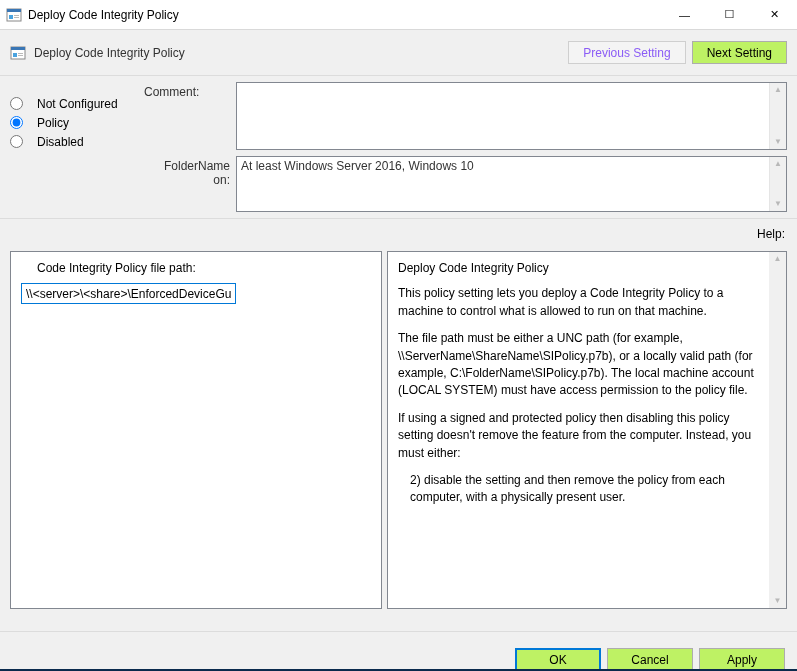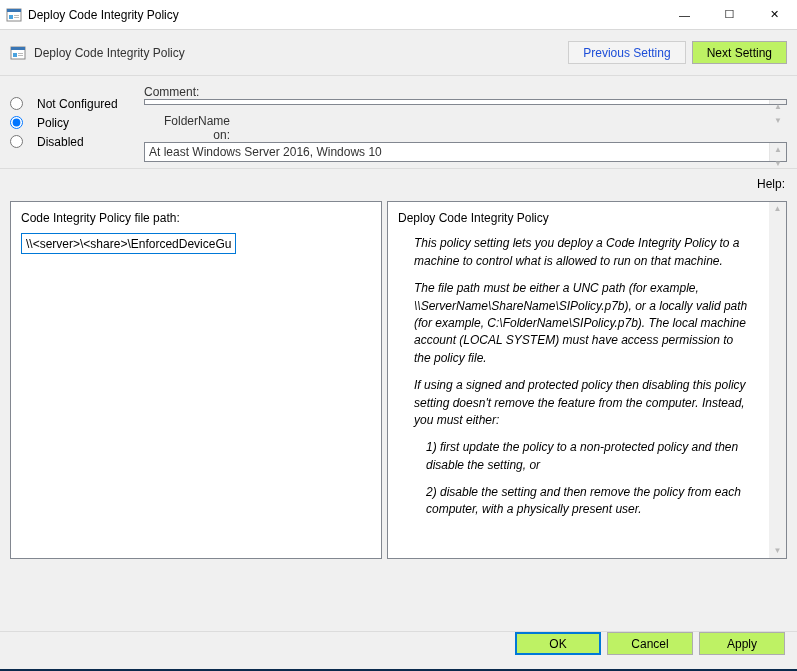--- a/index.html
+++ b/index.html
@@ -28,34 +28,34 @@
     display: flex; align-items: center; padding: 0 10px;
   }
   .header .app-icon { width: 16px; height: 16px; margin-right: 8px; }
   .header .title { color: #333; }
   .header .nav-buttons { margin-left: auto; display: flex; gap: 6px; }
 
   button.win {
     height: 23px; padding: 0 14px; background: #bef264;
     border: 1px solid #adadad; color: #000;
   }
-  button.win:disabled { color: #1d4ed8; background: #f4f4f4; border-color: #cfcfcf; }
+  button.win:disabled { color: #8b5cf6; background: #f4f4f4; border-color: #cfcfcf; }
   button.win.default { border-color: #0078d7; box-shadow: inset 0 0 0 1px #0078d7; }
 
   
   .top-panel {
     display: flex; padding: 6px 10px 6px 10px; gap: 4px;
     border-bottom: 1px solid #dcdcdc; background: #f0f0f0;
   }
   .radio-col { width: 130px; padding-top: 10px; }
   .radio-col label { display: flex; align-items: flex-start; gap: 14px; margin: 5px 0; color: #000; }
   .radio-col input[type=radio] { width: 13px; height: 13px; margin: 0; }
 
   .info-col { flex: 1; display: flex; flex-direction: column; gap: 6px; }
-  .info-row { display: flex; flex-direction: column; }
+  .info-row { display: flex; }
   .info-row .lbl { width: 92px; padding-top: 3px; color: #333; }
   .textarea-box {
     flex: 1; background: #fff; border: 1px solid #828790; position: relative;
     padding: 2px 16px 2px 4px; color: #000;
   }
   .textarea-box.comment { height: 68px; }
   .textarea-box.supported { height: 56px; color: #333; }
   .scroll-gutter {
     position: absolute; top: 0; right: 0; width: 17px; height: 100%;
     background: #f0f0f0; display: flex; flex-direction: column; justify-content: space-between;
@@ -71,37 +71,37 @@
   
   .main-panes { display: flex; padding: 4px 10px 6px; gap: 5px; height: 368px; }
   .pane {
     background: #fff; border: 1px solid #828790; padding: 8px 10px;
     color: #000; line-height: 1.45;
   }
   .pane.left { width: 372px; }
   .pane.right { flex: 1; position: relative; padding-right: 20px; }
   .pane.right .scroll-gutter { border-left: none; }
 
-  .field-label { margin: 0 0 6px; }
+  .field-label { margin: 0 16px 6px; }
   .path-input-wrap { display:inline-block; }
   .path-input {
     width: 215px; height: 21px; padding: 2px 4px;
     border: 1px solid #0078d7; background: #fff; color: #000;
     font-size: 12px;
   }
 
   .help-title { margin: 0 0 8px; }
-  .p { margin: 0 16px 10px; font-style: italic; }
+  .p { margin: 0 0 10px; }
   .indent { padding-left: 12px; }
 
   
   .footer {
     position: absolute; bottom: 0; left: 0; right: 0;
     height: 40px; border-top: 1px solid #dcdcdc; background: #f0f0f0;
-    display: flex; align-items: flex-start; justify-content: flex-end;
+    display: flex; align-items: flex-end; justify-content: flex-end;
     padding: 0 12px; gap: 6px;
   }
   .footer button.win { width: 86px; }
 
   .bottom-edge {
     position: absolute; left: 0; right: 0; bottom: 0; height: 2px;
     background: #0a2a4d;
   }
 </style>
 </head>
@@ -190,21 +190,20 @@
     <div class="field-label">Code Integrity Policy file path:</div>
     <span class="path-input-wrap">
       <input class="path-input" type="text" value="\\&lt;server&gt;\&lt;share&gt;\EnforcedDeviceGua" style="">
     </span>
   </div>
   <div class="pane right">
     <div class="help-title">Deploy Code Integrity Policy</div>
     <div class="p">This policy setting lets you deploy a Code Integrity Policy to a machine to control what is allowed to run on that machine.</div>
     <div class="p">The file path must be either a UNC path (for example, \\ServerName\ShareName\SIPolicy.p7b), or a locally valid path (for example, C:\FolderName\SIPolicy.p7b).  The local machine account (LOCAL SYSTEM) must have access permission to the policy file.</div>
     <div class="p">If using a signed and protected policy then disabling this policy setting doesn't remove the feature from the computer. Instead, you must either:</div>
-    <div class="p indent">1) first update the policy to a non-protected policy and then disable the setting, or</div>
     <div class="p indent">2) disable the setting and then remove the policy from each computer, with a physically present user.</div>
     <div class="scroll-gutter">
       <span>▲</span>
       <span>▼</span>
     </div>
   </div>
 </div>
 
 <div class="footer">
   <button class="win default">OK</button>

